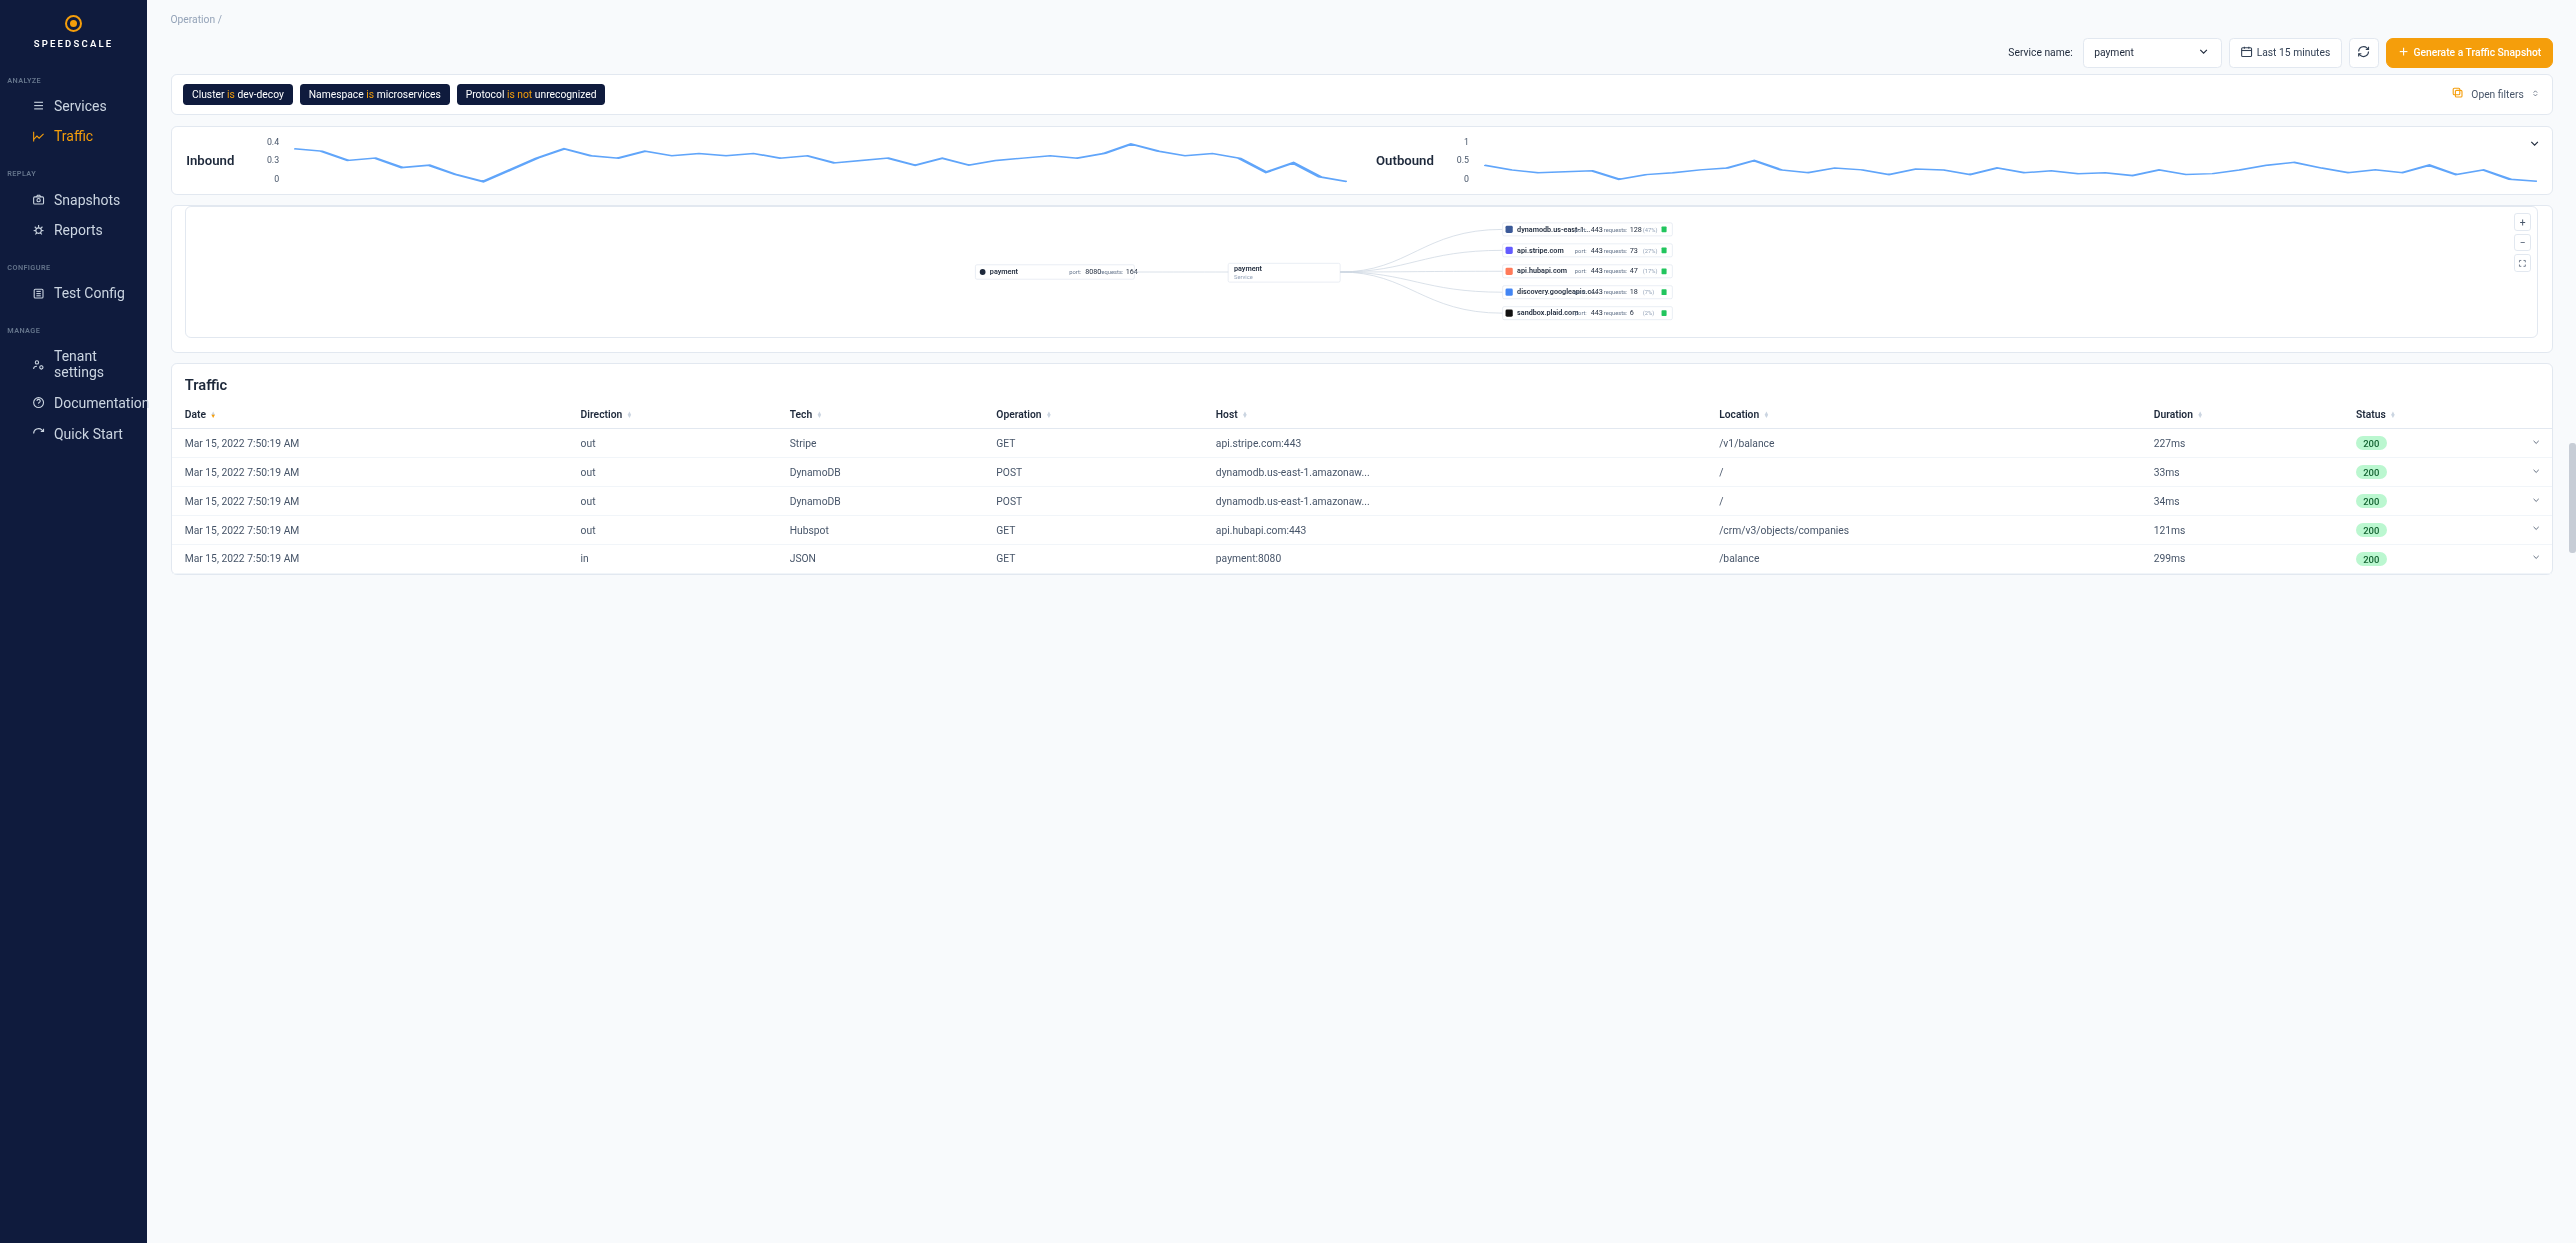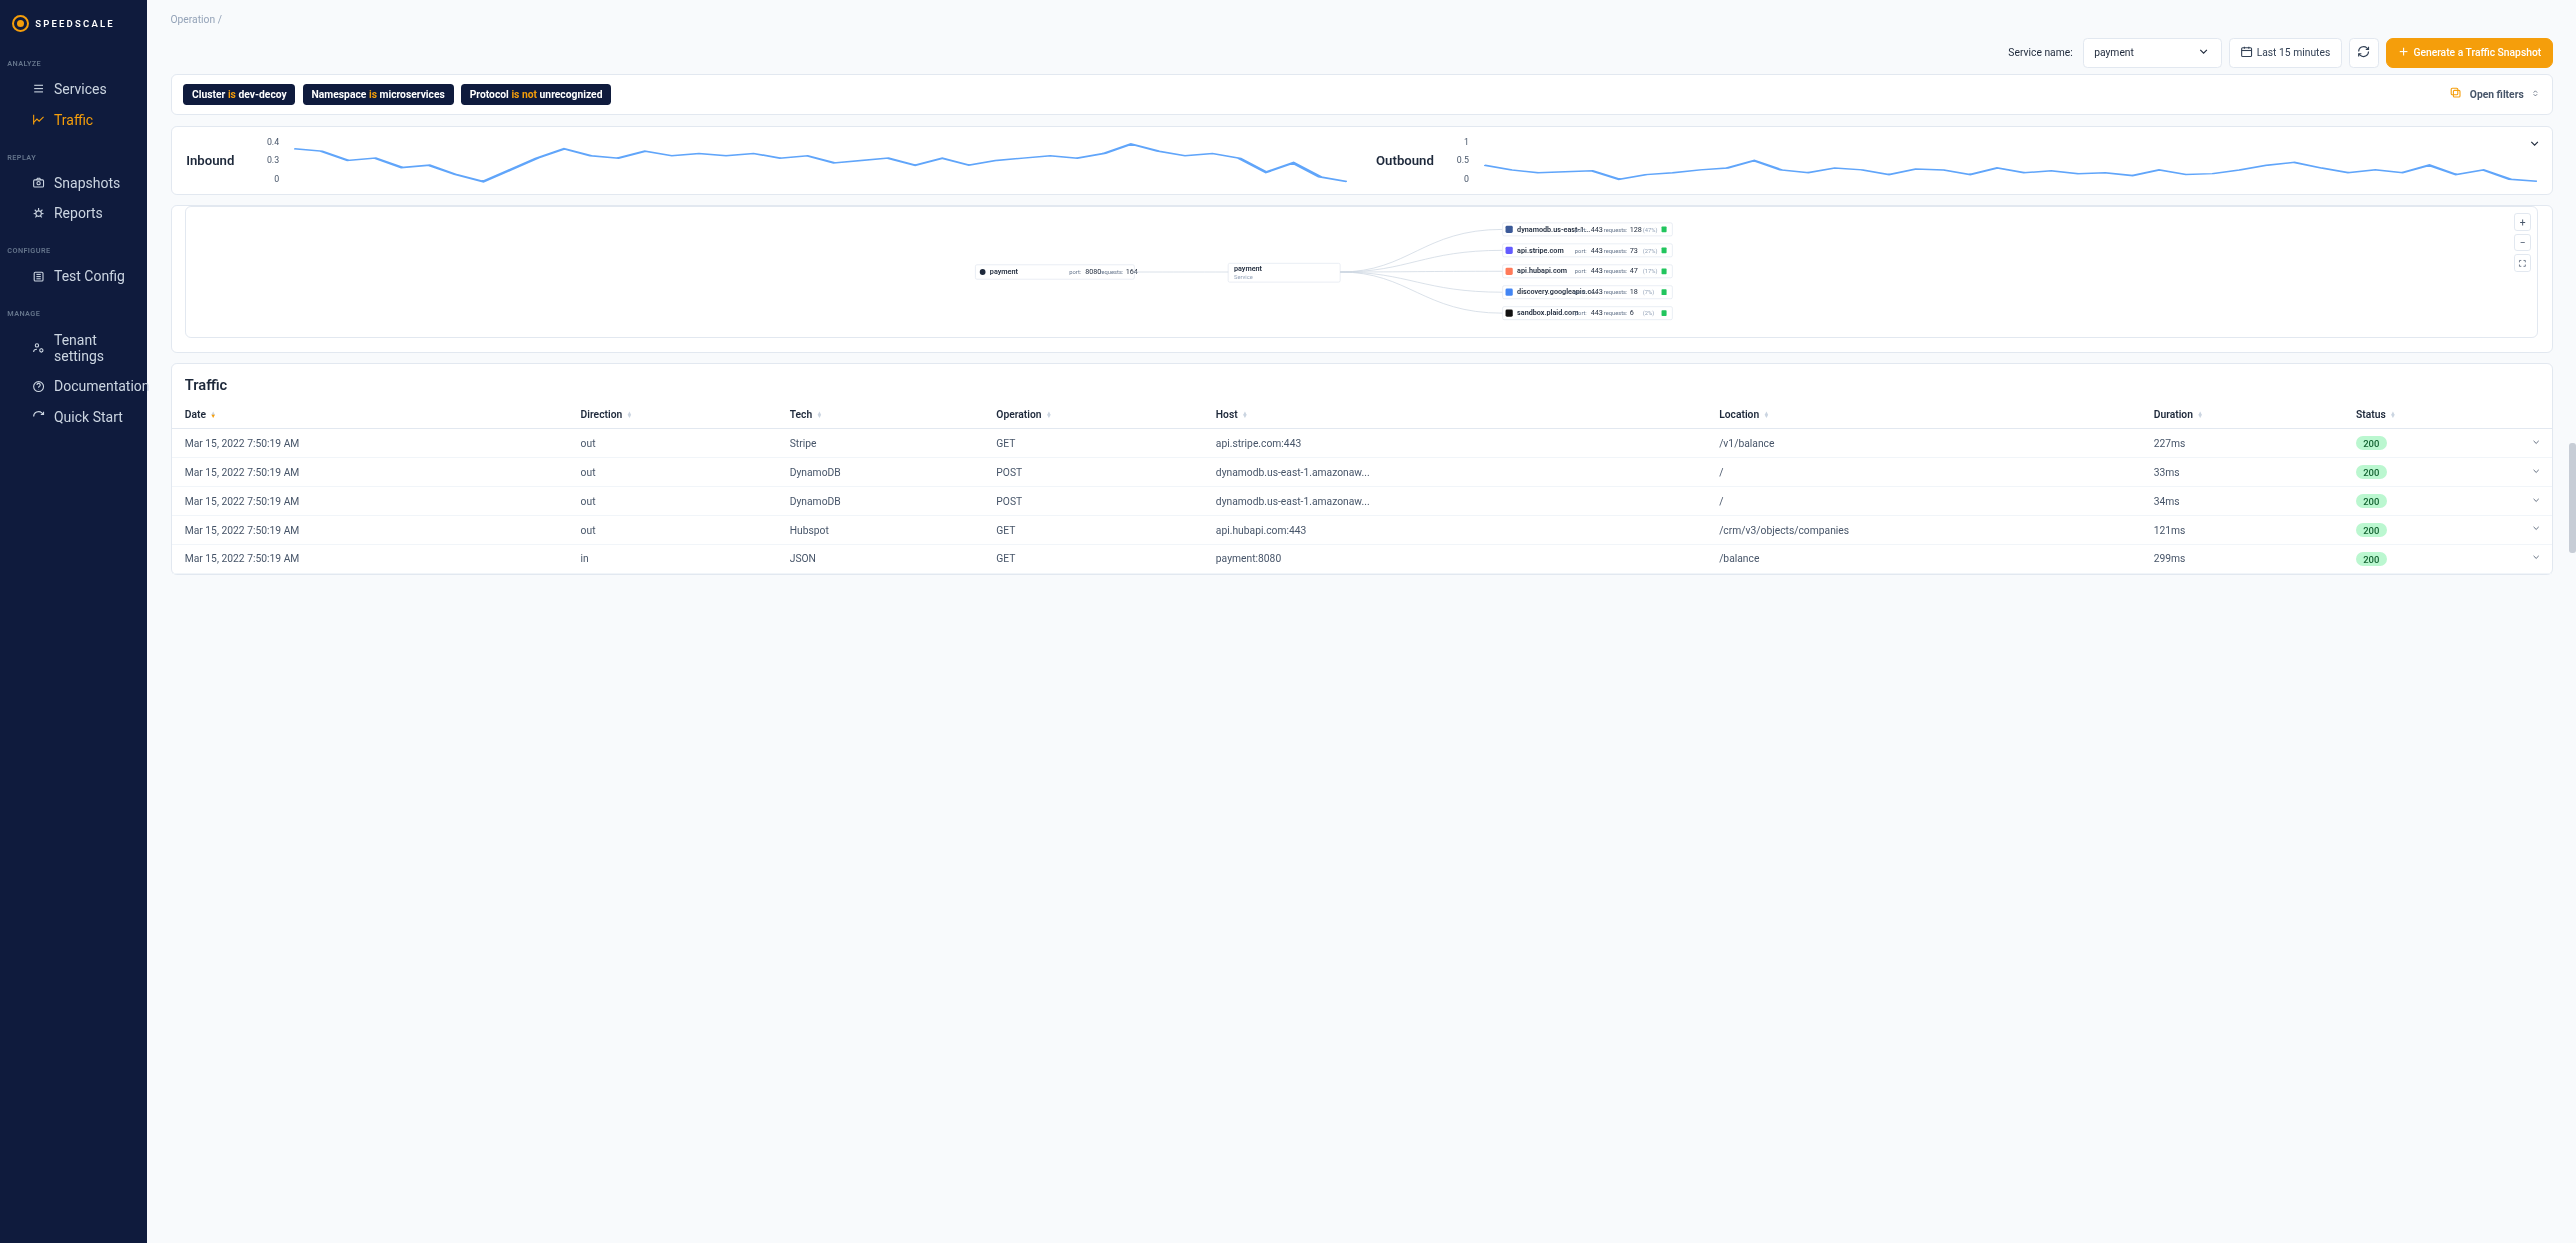--- a/index.html
+++ b/index.html
@@ -1,21 +1,21 @@
 <!DOCTYPE html>
 <html><head>
 <meta charset="utf-8">
 <style>
 * { box-sizing: border-box; margin: 0; padding: 0; }
 html, body { height: 100%; font-family: -apple-system, BlinkMacSystemFont, "Segoe UI", Roboto, sans-serif; font-size: 10.3px; color: #1e293b; }
 body { display: flex; background: #f8fafc; }
 
 
 .sidebar { width: 147px; background: #0f1b3d; color: #94a3b8; display: flex; flex-direction: column; padding-top: 8.8px; flex-shrink: 0; }
-.logo { display: flex; align-items: center; gap: 5.9px; padding: 5.9px 11.7px 14.7px 11.7px; }
+.logo { display: flex; align-items: center; gap: 5.9px; padding: 5.9px 11.7px 14.7px 11.7px; flex-direction: column; }
 .logo-mark { width: 17.6px; height: 17.6px; border: 2.2px solid #f59e0b; border-radius: 50%; position: relative; }
 .logo-mark::after { content: ''; position: absolute; width: 7.3px; height: 7.3px; background: #f59e0b; border-radius: 50%; top: 2.9px; left: 2.9px; }
 .logo-text { color: #fff; font-weight: 600; letter-spacing: 2.2px; font-size: 9.5px; }
 .sidebar-section { padding: 5.9px 0; }
 .sidebar-section-title { padding: 5.9px 7.3px; font-size: 7.3px; letter-spacing: 0.4px; color: #64748b; font-weight: 600; }
 .sidebar-item { display: flex; align-items: center; gap: 8.8px; padding: 7.3px 16px; color: #cbd5e1; cursor: pointer; font-size: 14px; margin-left: 16px; }
 .sidebar-item.active { color: #f59e0b; }
 .sidebar-item .icon { width: 13.2px; height: 13.2px; display: flex; align-items: center; justify-content: center; }
 
 
@@ -25,21 +25,21 @@
 .toolbar { display: flex; align-items: center; justify-content: flex-end; gap: 7.3px; padding: 5.9px 23.5px; }
 .toolbar-label { color: #1e293b; font-weight: 400; margin-right: 2.9px; }
 .select { display: flex; align-items: center; justify-content: space-between; border: 0.7px solid #e2e8f0; border-radius: 4.4px; padding: 5.9px 10.3px; min-width: 139px; background: #fff; cursor: pointer; }
 .btn { display: flex; align-items: center; gap: 3px; border: 0.7px solid #e2e8f0; border-radius: 4.4px; padding: 5.9px 10.3px; background: #fff; cursor: pointer; color: #334155; }
 .btn-icon-only { padding: 5.9px 7.3px; }
 .btn-primary { background: #f59e0b; border-color: #f59e0b; color: #fff; font-weight: 500; border-radius: 7px; }
 
 .content { padding: 0 23.5px 17.6px 23.5px; display: flex; flex-direction: column; gap: 10.3px; }
 .card { background: #fff; border: 0.7px solid #e2e8f0; border-radius: 5.9px; }
 
-.filters-row { display: flex; align-items: center; justify-content: space-between; padding: 8.8px 11.7px; font-weight: bold; }
+.filters-row { display: flex; align-items: center; justify-content: space-between; padding: 8.8px 11.7px; }
 .chips { display: flex; gap: 7.3px; }
 .chip { background: #0f1b3d; color: #fff; padding: 4.4px 8.8px; border-radius: 3.7px; font-size: 10.3px; }
 .chip .is-kw { color: #f59e0b; }
 .open-filters { display: flex; align-items: center; gap: 7.3px; color: #475569; cursor: pointer; }
 
 .charts-row { display: flex; gap: 29px; padding: 10.3px 14.7px; align-items: center; position: relative; }
 .chart-block { display: flex; align-items: center; gap: 14.7px; flex: 1; }
 .chart-title { font-size: 13.2px; font-weight: 600; color: #1e293b; min-width: 66px; }
 .chart-y { display: flex; flex-direction: column; justify-content: space-between; height: 47px; font-size: 8.8px; color: #475569; text-align: right; }
 .chart-svg { flex: 1; height: 47px; }

